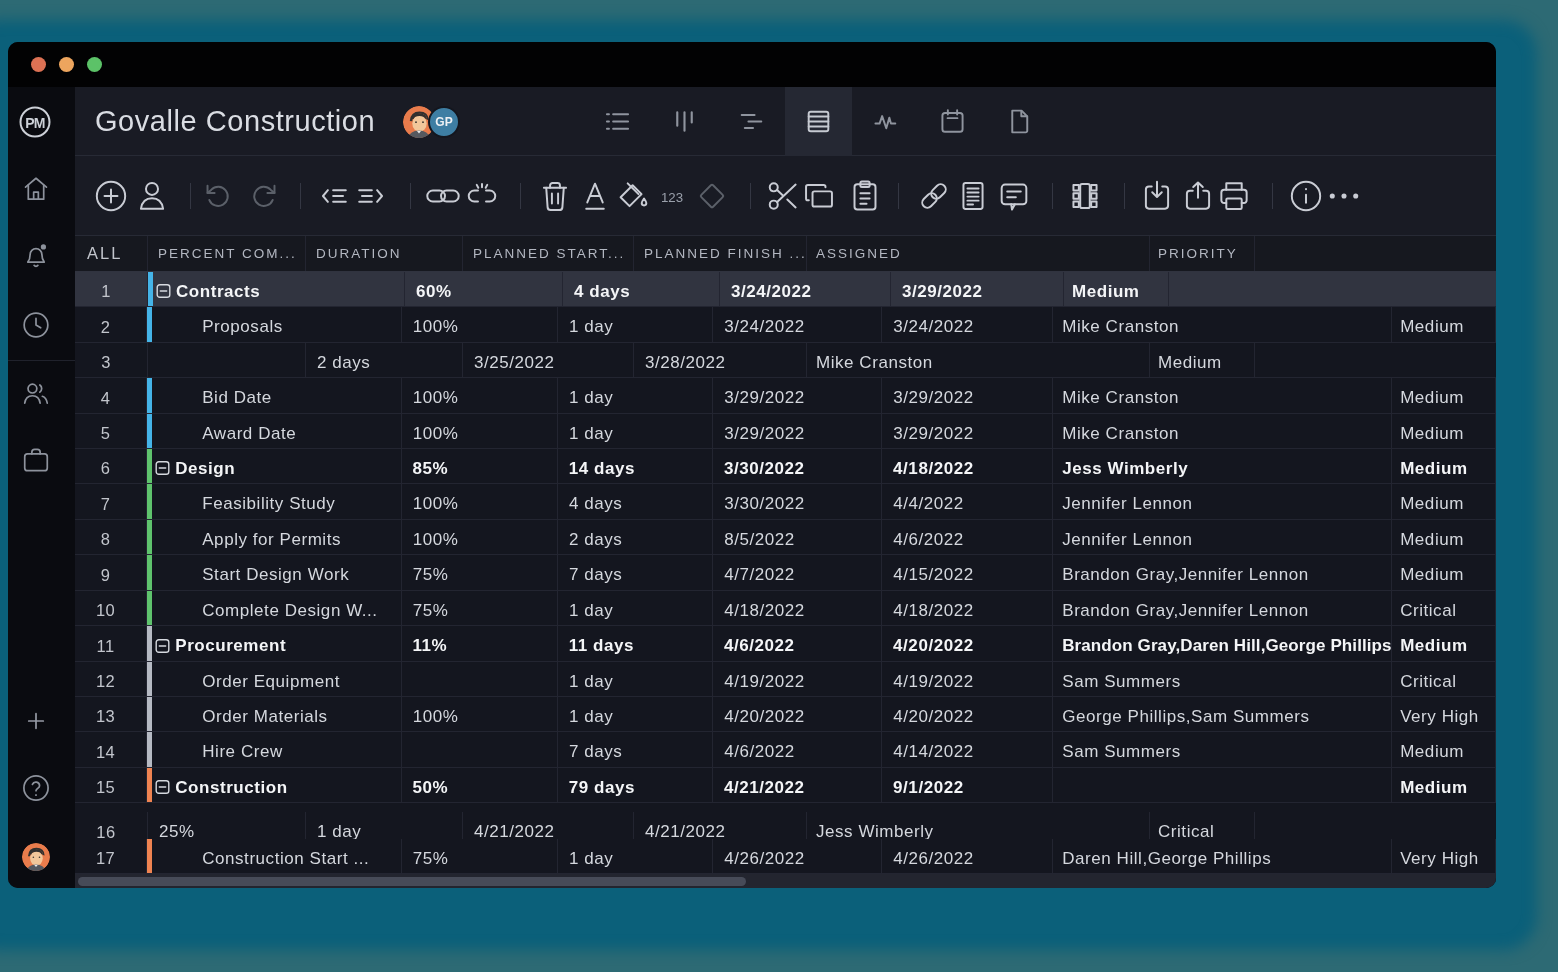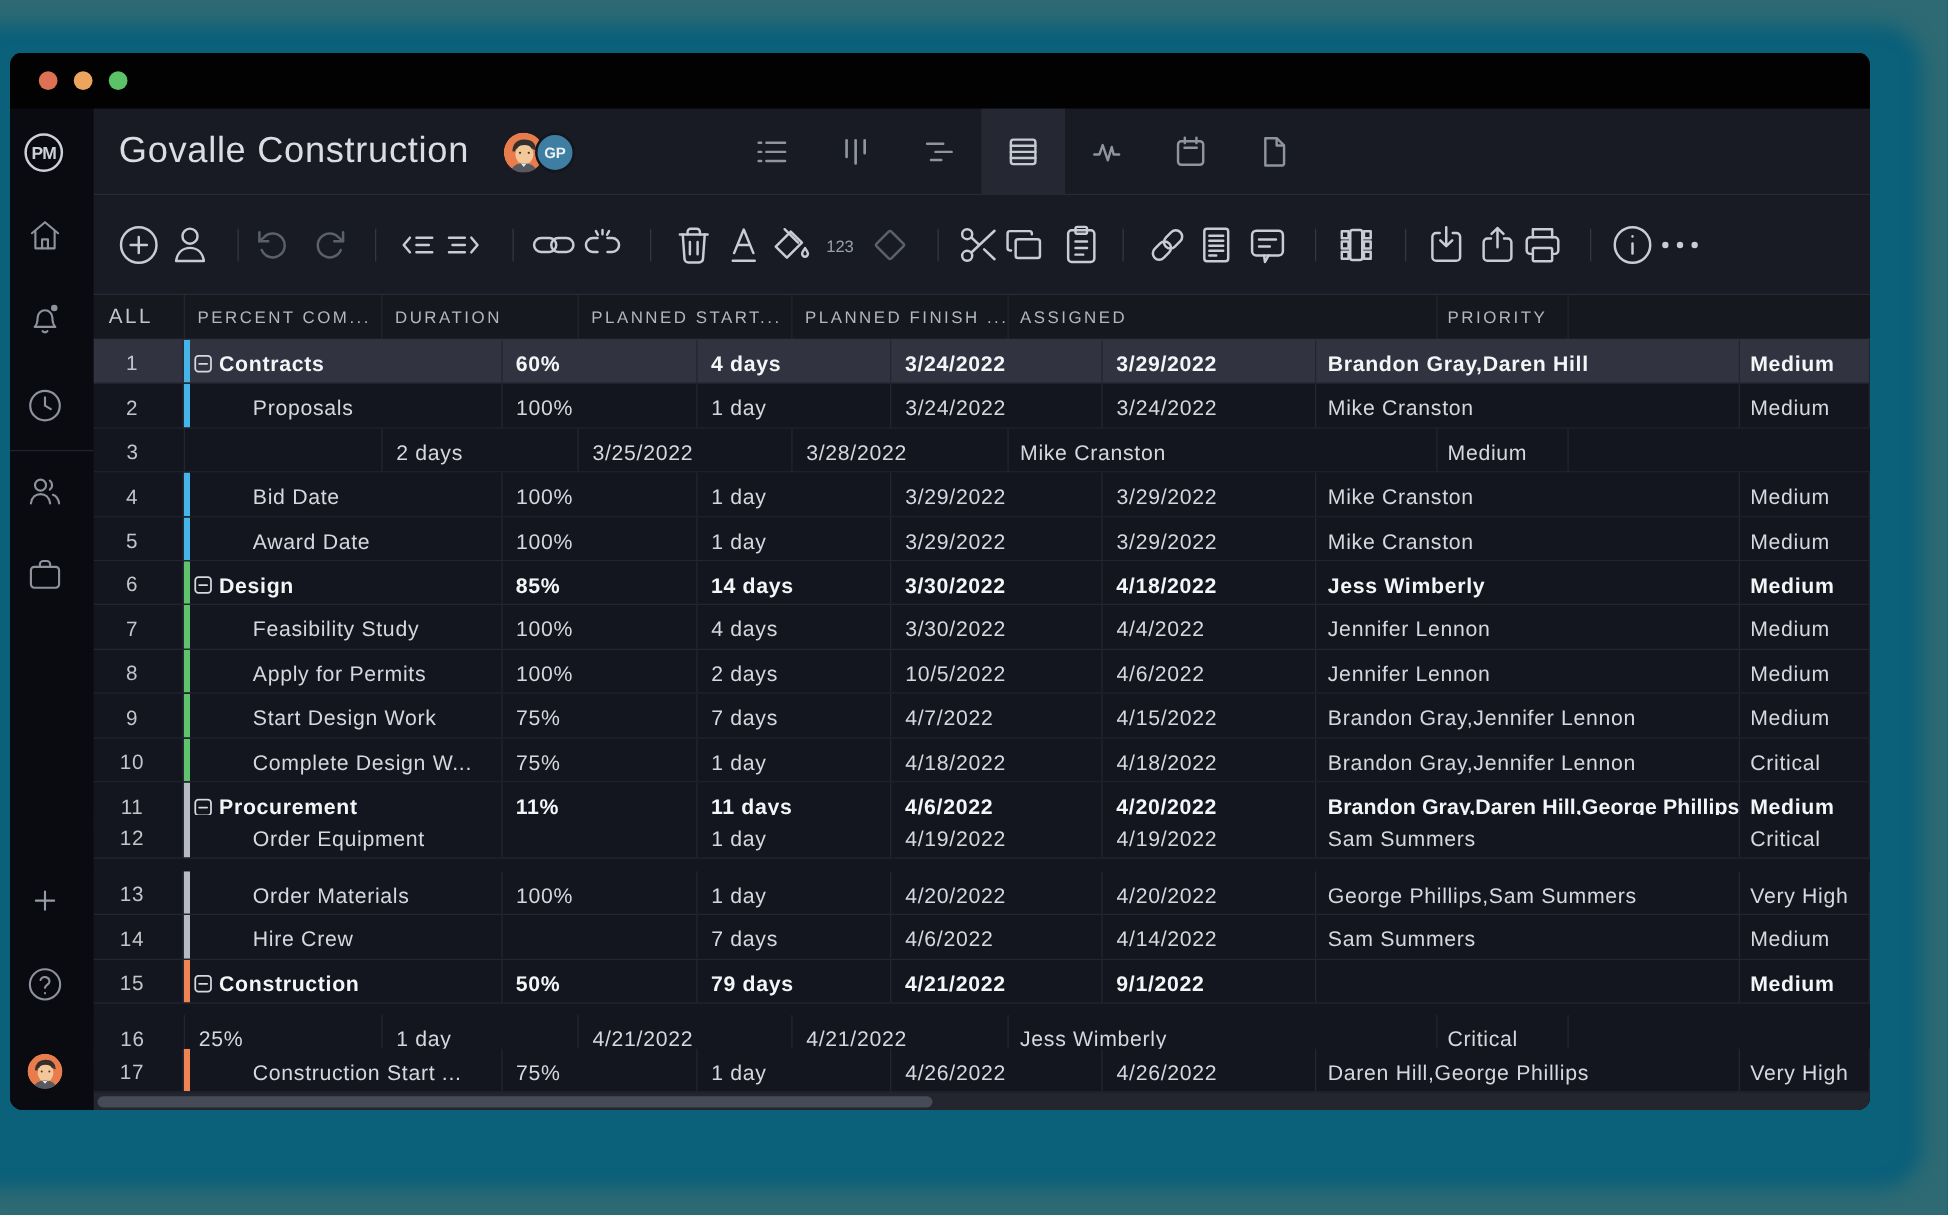--- a/index.html
+++ b/index.html
@@ -286,21 +286,20 @@
         <div class="row hl bold" style="top:0px;height:35px">
           <div class="c0">1</div>
           <div class="c1 par"><span class="bar" style="background:#45b4e8"></span><span class="mins"><svg width="15" height="15" viewBox="0 0 15 15" fill="none" stroke="#d6d9df" stroke-width="1.4">
                 <rect x="1.2" y="1.2" width="12.6" height="12.6" rx="2.6"></rect>
                 <path d="M4.3 7.5h6.4" stroke-linecap="round"></path>
               </svg></span>Contracts</div>
           <div class="c2">60%</div>
           <div class="c3">4 days</div>
           <div class="c4">3/24/2022</div>
           <div class="c5">3/29/2022</div>
-          <div class="c6">Brandon Gray,Daren Hill</div>
           <div class="c7">Medium</div>
         </div>
         <div class="row" style="top:35px;height:36px">
           <div class="c0">2</div>
           <div class="c1 kid"><span class="bar" style="background:#45b4e8"></span>Proposals</div>
           <div class="c2">100%</div>
           <div class="c3">1 day</div>
           <div class="c4">3/24/2022</div>
           <div class="c5">3/24/2022</div>
           <div class="c6">Mike Cranston</div>
@@ -356,21 +355,21 @@
           <div class="c4">3/30/2022</div>
           <div class="c5">4/4/2022</div>
           <div class="c6">Jennifer Lennon</div>
           <div class="c7">Medium</div>
         </div>
         <div class="row" style="top:248px;height:35px">
           <div class="c0">8</div>
           <div class="c1 kid"><span class="bar" style="background:#5fc36d"></span>Apply for Permits</div>
           <div class="c2">100%</div>
           <div class="c3">2 days</div>
-          <div class="c4">10/5/2022</div>
+          <div class="c4">8/5/2022</div>
           <div class="c5">4/6/2022</div>
           <div class="c6">Jennifer Lennon</div>
           <div class="c7">Medium</div>
         </div>
         <div class="row" style="top:283px;height:36px">
           <div class="c0">9</div>
           <div class="c1 kid"><span class="bar" style="background:#5fc36d"></span>Start Design Work</div>
           <div class="c2">75%</div>
           <div class="c3">7 days</div>
           <div class="c4">4/7/2022</div>
@@ -394,21 +393,21 @@
                 <rect x="1.2" y="1.2" width="12.6" height="12.6" rx="2.6"></rect>
                 <path d="M4.3 7.5h6.4" stroke-linecap="round"></path>
               </svg></span>Procurement</div>
           <div class="c2">11%</div>
           <div class="c3">11 days</div>
           <div class="c4">4/6/2022</div>
           <div class="c5">4/20/2022</div>
           <div class="c6" style="letter-spacing:.1px">Brandon Gray,Daren Hill,George Phillips</div>
           <div class="c7">Medium</div>
         </div>
-        <div class="row" style="top:380px;height:35px">
+        <div class="row" style="top:390px;height:35px">
           <div class="c0">12</div>
           <div class="c1 kid"><span class="bar" style="background:#b6bac3"></span>Order Equipment</div>
           <div class="c2"></div>
           <div class="c3">1 day</div>
           <div class="c4">4/19/2022</div>
           <div class="c5">4/19/2022</div>
           <div class="c6">Sam Summers</div>
           <div class="c7">Critical</div>
         </div>
         <div class="row" style="top:425px;height:35px">

